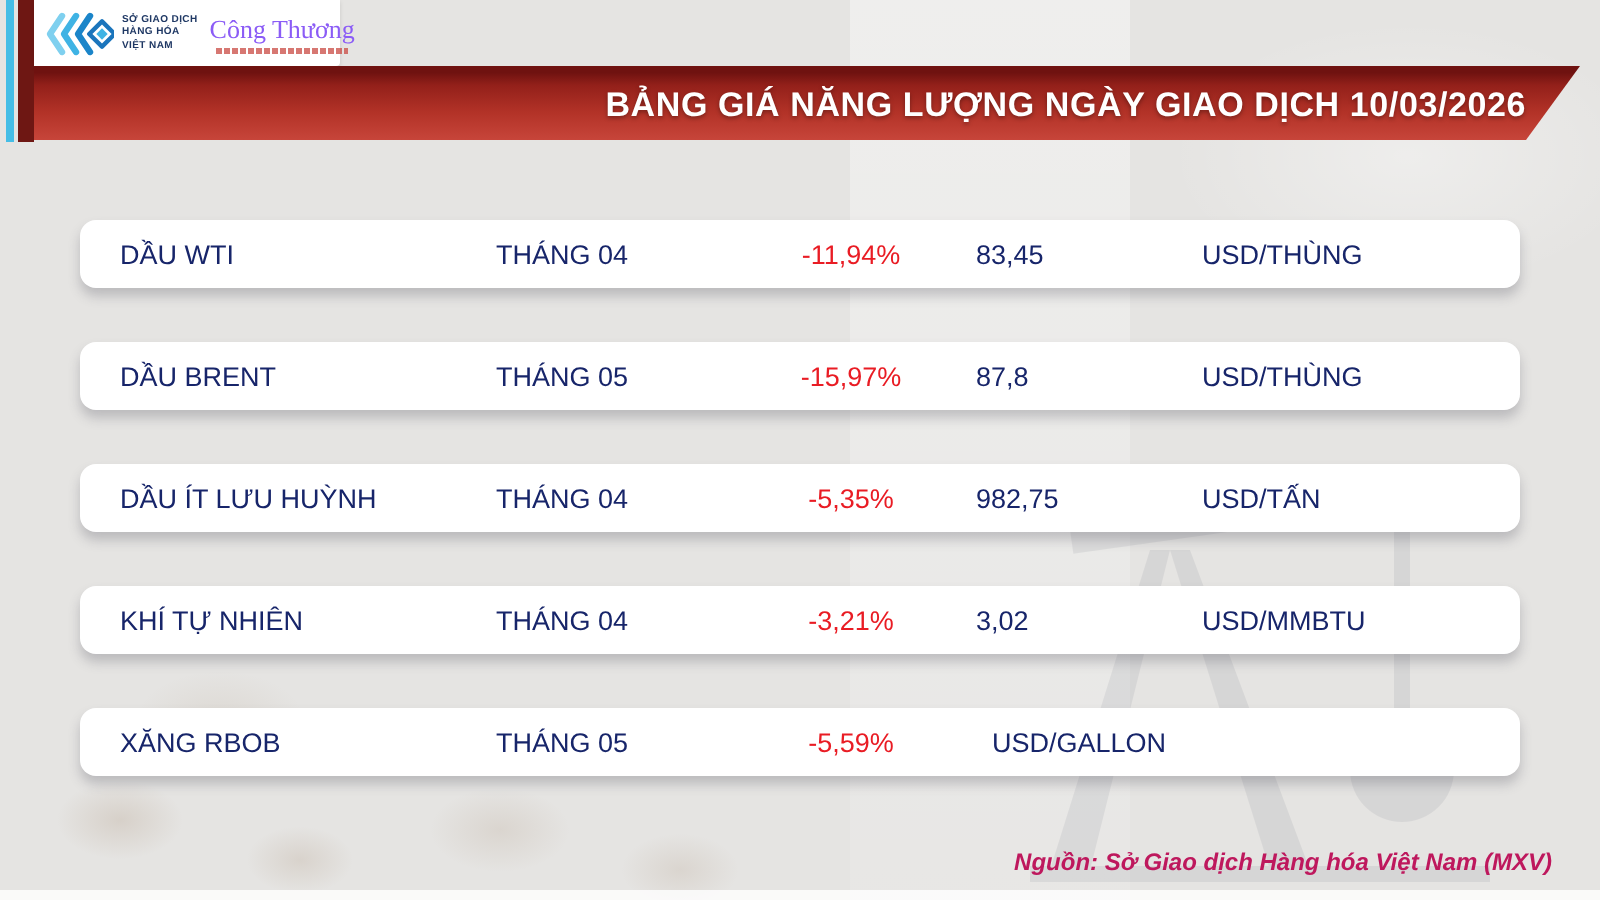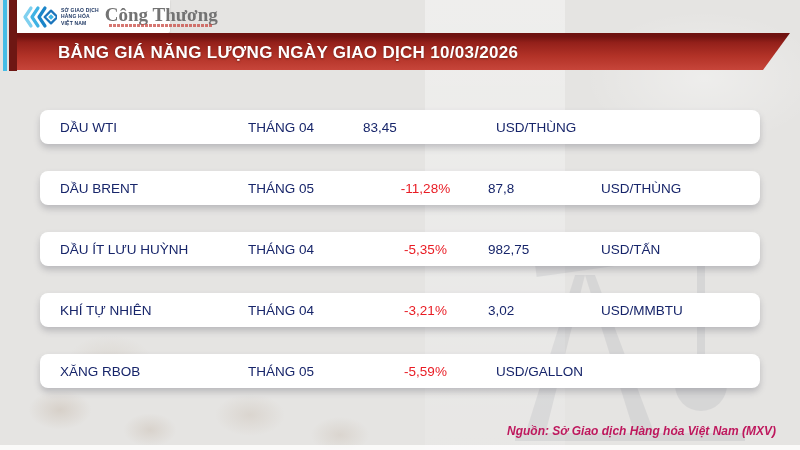--- a/index.html
+++ b/index.html
@@ -44,35 +44,35 @@
     box-shadow:0 1px 2px rgba(0,0,0,.12);
   }
   .mxv-mark{ flex:0 0 auto; }
   .org{
     font-size:5px; font-weight:bold; color:#1f3864;
     line-height:1.25; letter-spacing:.2px; white-space:nowrap;
   }
   .brand-wrap{ margin-left:2px; display:flex; flex-direction:column; align-items:center; }
   .brand{
     font-family:"Liberation Serif","DejaVu Serif",serif;
-    font-weight:bold; color:#737373; font-size:19px; line-height:15px; white-space:nowrap;
+    font-weight:normal; color:#8b5cf6; font-size:13px; line-height:15px; white-space:nowrap;
   }
   .brand-tagline{
     width:92%; height:3px; margin-top:2px; opacity:.75;
     background:repeating-linear-gradient(90deg,#c94a43 0 3px, transparent 3px 4px);
   }
 
   
   .banner{
     position:absolute; left:17px; top:33px; width:773px; height:37px;
     background:linear-gradient(to bottom,#6f1210 0%,#6f1210 9%,#93201a 26%,#b23227 62%,#c7453a 100%);
     clip-path:polygon(0 0,100% 0,calc(100% - 27px) 100%,0 100%);
   }
   .banner-title{
-    height:37px; line-height:39px; text-align:left;
+    height:37px; line-height:39px; text-align:right;
     color:#ffffff; font-weight:bold; font-size:17px; letter-spacing:.3px;
     text-shadow:0 1px 2px rgba(0,0,0,.35);
     padding-right:27px;
     margin-left:41px;
   }
 
   
   .rows{ position:absolute; left:40px; top:110px; width:720px; }
   .row{
     height:34px; margin-bottom:27px;
@@ -141,28 +141,29 @@
 
   <div class="banner">
     <div class="banner-title">BẢNG GIÁ NĂNG LƯỢNG NGÀY GIAO DỊCH 10/03/2026</div>
   </div>
 
   <div class="rows">
 
     <div class="row">
       <div class="cell name">DẦU WTI</div>
       <div class="cell month">THÁNG 04</div>
+      <div class="cell change">-11,94%</div>
       <div class="cell price">83,45</div>
       <div class="cell unit">USD/THÙNG</div>
     </div>
 
     <div class="row">
       <div class="cell name">DẦU BRENT</div>
       <div class="cell month">THÁNG 05</div>
-      <div class="cell change">-11,28%</div>
+      <div class="cell change">-15,97%</div>
       <div class="cell price">87,8</div>
       <div class="cell unit">USD/THÙNG</div>
     </div>
 
     <div class="row">
       <div class="cell name">DẦU ÍT LƯU HUỲNH</div>
       <div class="cell month">THÁNG 04</div>
       <div class="cell change">-5,35%</div>
       <div class="cell price">982,75</div>
       <div class="cell unit">USD/TẤN</div>

